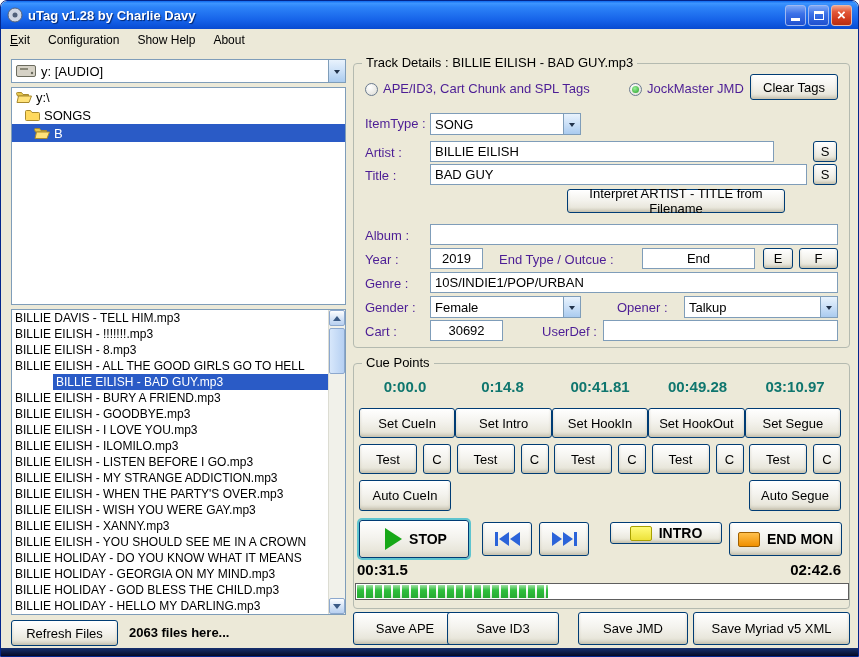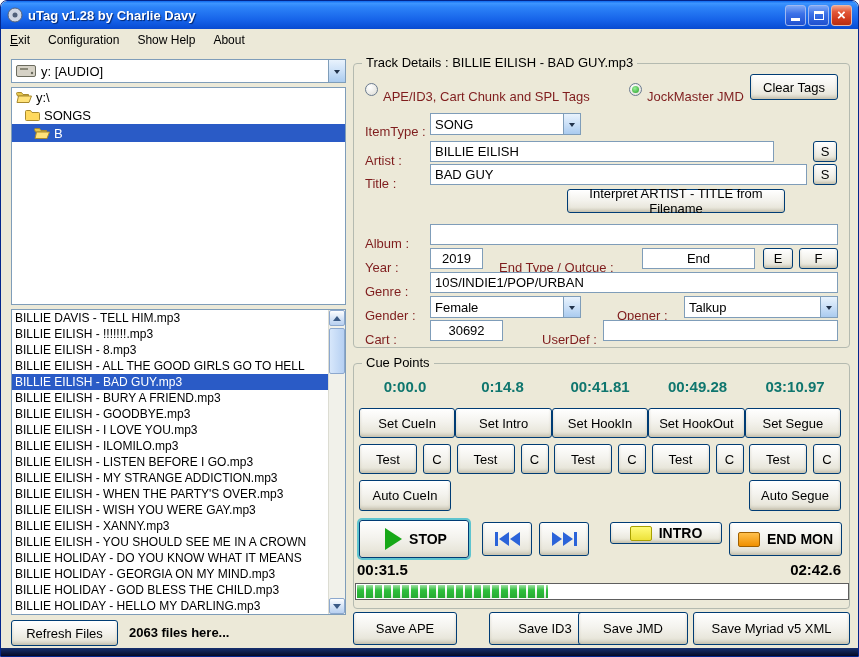--- a/index.html
+++ b/index.html
@@ -16,21 +16,21 @@
     align-items:center;justify-content:center;box-sizing:border-box;}
   .winbtn.minmax{background:linear-gradient(180deg,#7fa8f5 0%,#3c72e8 40%,#1f50cf 100%);border:1px solid #9FB8F0;}
   .winbtn.close{background:linear-gradient(180deg,#f3a188 0%,#e3593a 30%,#cf3a1d 70%,#b52e12 100%);border:1px solid #E8B8A8;}
   .glyph-min{width:9px;height:3px;background:#fff;margin-top:9px;}
   .glyph-max{width:10px;height:9px;border:1px solid #fff;border-top:3px solid #fff;box-sizing:border-box;}
   .glyph-close{color:#fff;font-size:15px;font-weight:bold;line-height:1;margin-top:-2px;}
   
   .menubar{position:absolute;left:0;top:28px;right:0;height:21px;background:#ECE9D8;display:flex;align-items:center;}
   .menu-item{font-size:12px;color:#000;padding:3px 9px;}
   
-  .label{position:absolute;font-size:13px;color:#7f1d1d;white-space:nowrap;margin-top:8px;}
+  .label{position:absolute;font-size:13px;color:#4c1d95;white-space:nowrap;}
   .field{position:absolute;border:1px solid #7F9DB9;background:#fff;color:#000;
     font:13px "Liberation Sans","DejaVu Sans",sans-serif;padding:0 4px;box-sizing:border-box;height:21px;outline:none;}
   .field.center{text-align:center;}
   .combo{position:absolute;border:1px solid #7F9DB9;background:#fff;box-sizing:border-box;
     display:flex;align-items:center;font-size:13px;padding-left:4px;height:22px;}
   .combo .combo-text{white-space:nowrap;overflow:hidden;flex:1;}
   .combo .combo-btn{width:17px;height:100%;margin-left:auto;
     background:linear-gradient(180deg,#E9F3FD 0%,#CBE0F7 50%,#AACBEF 100%);
     border-left:1px solid #7F9DB9;display:flex;align-items:center;justify-content:center;box-sizing:border-box;}
   .combo .arr{width:0;height:0;border:3px solid transparent;border-top:4px solid #21324A;margin-top:4px;}
@@ -49,21 +49,21 @@
     background:radial-gradient(circle at 40% 35%,#9CEF9C,#22A022);}
   
   .tree{position:absolute;left:10px;top:86px;width:335px;height:218px;background:#fff;
     border:1px solid #7F9DB9;box-sizing:border-box;overflow:hidden;}
   .tree-row{height:18px;display:flex;align-items:center;gap:4px;font-size:13px;white-space:nowrap;}
   .tree-row.selected{background:#2A5BC6;color:#fff;}
   .filelist{position:absolute;left:10px;top:308px;width:335px;height:306px;background:#fff;
     border:1px solid #7F9DB9;box-sizing:border-box;overflow:hidden;}
   .file-rows{position:absolute;left:0;top:0;right:17px;bottom:0;overflow:hidden;}
   .file-row{height:16px;line-height:16px;font-size:12px;padding-left:3px;white-space:nowrap;overflow:hidden;color:#000;}
-  .file-row.selected{background:#2A5BC6;color:#fff;}
+  .file-row.selected{background:#2A5BC6;color:#fff;margin-left:41px;}
   .scrollbar{position:absolute;right:0;top:0;bottom:0;width:17px;background:#F1F1EA;border-left:1px solid #DCDCD2;box-sizing:border-box;}
   .sb-btn{position:absolute;left:0;width:16px;height:16px;
     background:linear-gradient(180deg,#FDFEFF,#D7E5F7 50%,#B8D0F0);
     border:1px solid #8CA8CE;border-radius:2px;display:flex;align-items:center;justify-content:center;box-sizing:border-box;}
   .sb-up{top:0}.sb-down{bottom:0}
   .tri-up{width:0;height:0;border:4px solid transparent;border-bottom:5px solid #3A5A86;margin-top:-4px;}
   .tri-down{width:0;height:0;border:4px solid transparent;border-top:5px solid #3A5A86;margin-bottom:-4px;}
   .sb-thumb{position:absolute;left:0;top:18px;width:16px;height:46px;
     background:linear-gradient(90deg,#D7E7FB,#B6D0F2);border:1px solid #8CA8CE;border-radius:2px;box-sizing:border-box;}
   .status-text{position:absolute;left:128px;top:624px;font-size:13px;font-weight:bold;color:#000;}
@@ -340,18 +340,18 @@
 
     <span class="big-time" style="left:3px;top:197px;">00:31.5</span>
     <span class="big-time" style="right:8px;top:197px;">02:42.6</span>
 
     <div class="progress" style="left:1px;top:219px;width:494px;height:17px;">
       <div class="progress-fill" style="width: 39%;"></div>
     </div>
   </div>
 
   <button class="btn abs" style="left:352px;top:611px;width:104px;height:33px;">Save APE</button>
-  <button class="btn abs" style="left:488px;top:611px;width:112px;height:33px;">Save ID3</button>
+  <button class="btn abs" style="left:446px;top:611px;width:112px;height:33px;">Save ID3</button>
   <button class="btn abs" style="left:577px;top:611px;width:110px;height:33px;">Save JMD</button>
   <button class="btn abs" style="left:692px;top:611px;width:157px;height:33px;">Save Myriad v5 XML</button>
 
   <div class="frame-bottom"></div>
 </div>
 
 </body></html>

